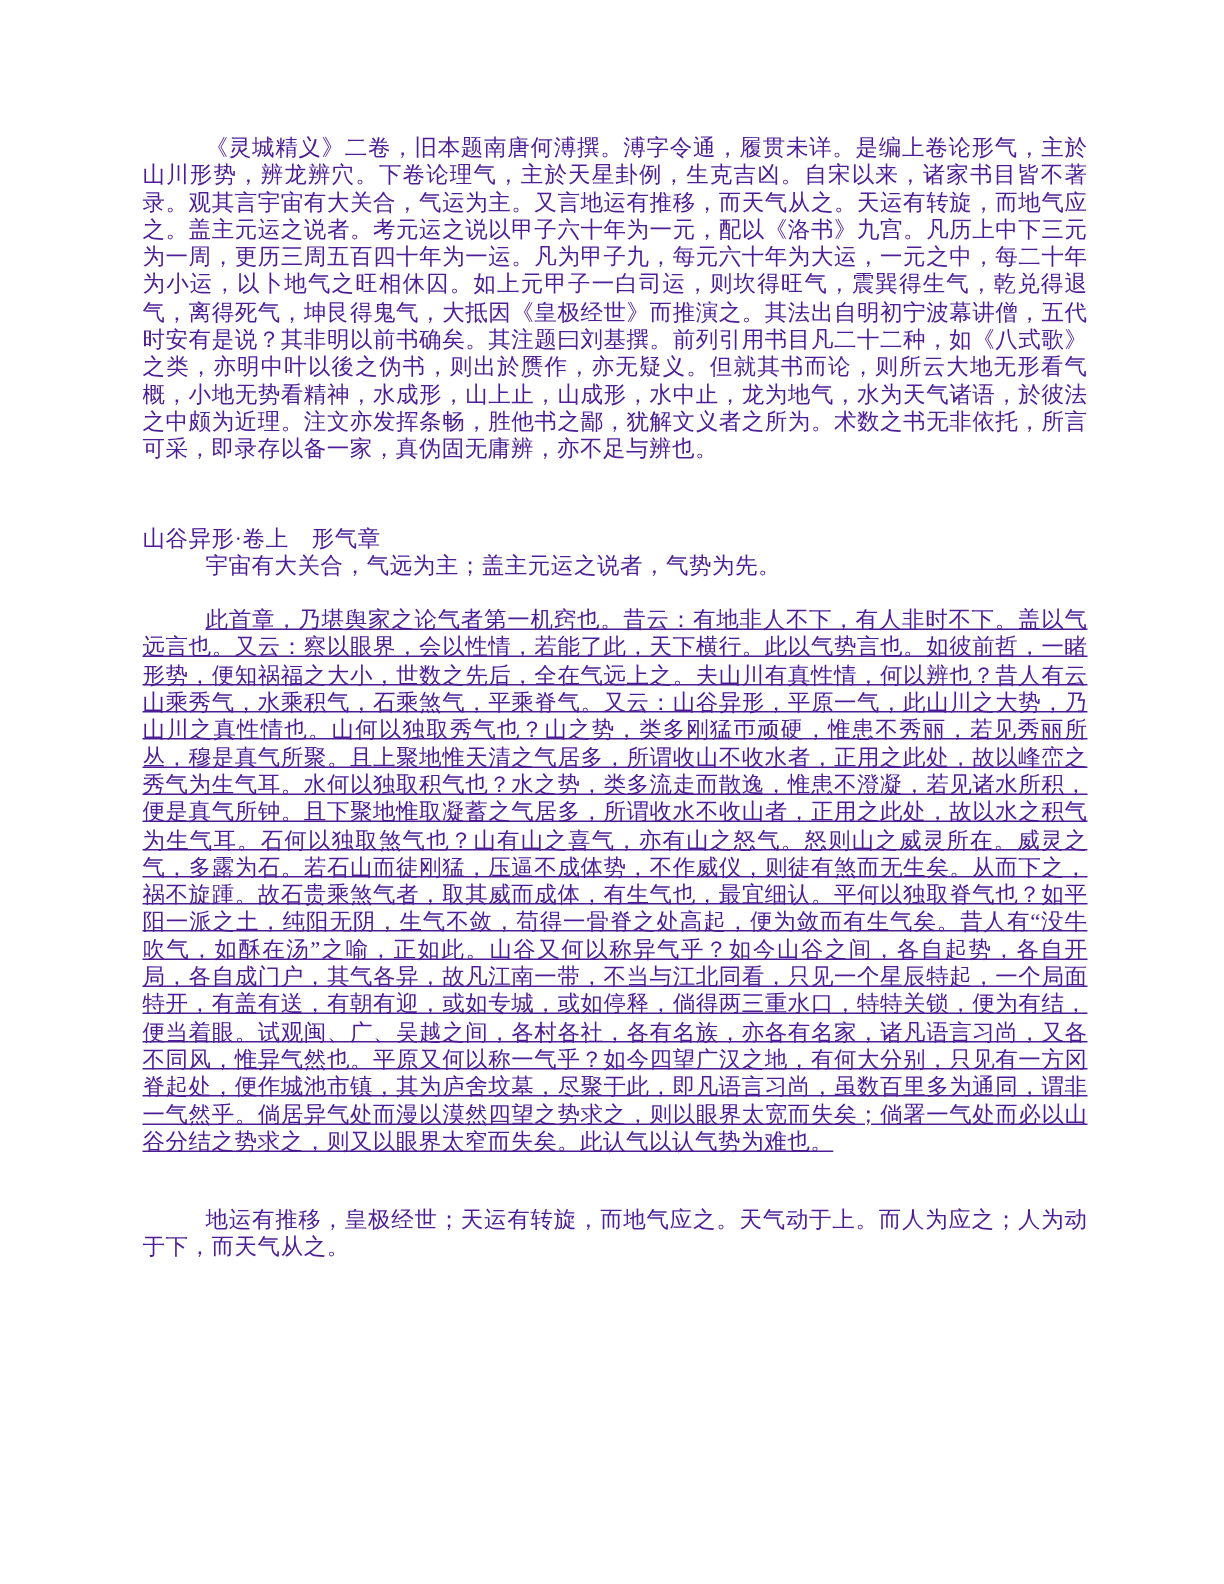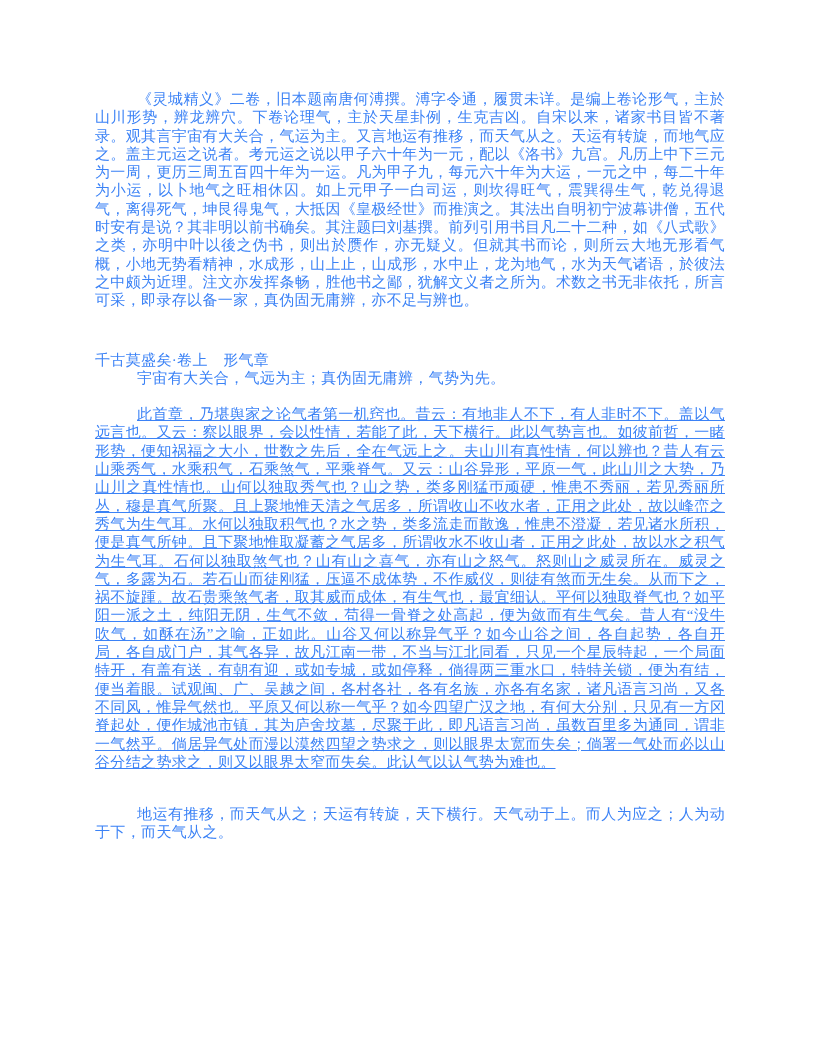--- a/index.html
+++ b/index.html
@@ -14,21 +14,21 @@
   }
   .page {
     box-sizing: border-box;
     width: 816px;
     height: 936px;
     padding: 90px 91px 0 95px;
     font-family: "Liberation Serif", serif;
     font-size: 15px;
     line-height: 18.3px;
     letter-spacing: 0.35px;
-    color: #3b82f6;
+    color: #4c1d95;
     text-align: justify;
   }
   .para {
     margin: 0;
     text-indent: 2.8em;
     word-break: break-all;
     text-justify: inter-ideograph;
   }
   .heading {
     margin: 41px 0 0 0;
@@ -41,22 +41,22 @@
   .gap-md { margin-top: 20px; }
   .gap-lg { margin-top: 34px; }
 </style>
 </head>
 <body>
 
 <div class="page">
 
   <p class="para">《灵城精义》二卷，旧本题南唐何溥撰。溥字令通，履贯未详。是编上卷论形气，主於山川形势，辨龙辨穴。下卷论理气，主於天星卦例，生克吉凶。自宋以来，诸家书目皆不著录。观其言宇宙有大关合，气运为主。又言地运有推移，而天气从之。天运有转旋，而地气应之。盖主元运之说者。考元运之说以甲子六十年为一元，配以《洛书》九宫。凡历上中下三元为一周，更历三周五百四十年为一运。凡为甲子九，每元六十年为大运，一元之中，每二十年为小运，以卜地气之旺相休囚。如上元甲子一白司运，则坎得旺气，震巽得生气，乾兑得退气，离得死气，坤艮得鬼气，大抵因《皇极经世》而推演之。其法出自明初宁波幕讲僧，五代时安有是说？其非明以前书确矣。其注题曰刘基撰。前列引用书目凡二十二种，如《八式歌》之类，亦明中叶以後之伪书，则出於赝作，亦无疑义。但就其书而论，则所云大地无形看气概，小地无势看精神，水成形，山上止，山成形，水中止，龙为地气，水为天气诸语，於彼法之中颇为近理。注文亦发挥条畅，胜他书之鄙，犹解文义者之所为。术数之书无非依托，所言可采，即录存以备一家，真伪固无庸辨，亦不足与辨也。</p>
 
-  <h2 class="heading">千古莫盛矣·卷上　形气章</h2>
+  <h2 class="heading">山谷异形·卷上　形气章</h2>
 
-  <p class="para">宇宙有大关合，气远为主；真伪固无庸辨，气势为先。</p>
+  <p class="para">宇宙有大关合，气远为主；盖主元运之说者，气势为先。</p>
 
   <p class="para gap-sm">此首章，乃堪舆家之论气者第一机窍也。昔云：有地非人不下，有人非时不下。盖以气远言也。又云：察以眼界，会以性情，若能了此，天下横行。此以气势言也。如彼前哲，一睹形势，便知祸福之大小，世数之先后，全在气远上之。夫山川有真性情，何以辨也？昔人有云山乘秀气，水乘积气，石乘煞气，平乘脊气。又云：山谷异形，平原一气，此山川之大势，乃山川之真性情也。山何以独取秀气也？山之势，类多刚猛帀顽硬，惟患不秀丽，若见秀丽所丛，穆是真气所聚。且上聚地惟天清之气居多，所谓收山不收水者，正用之此处，故以峰峦之秀气为生气耳。水何以独取积气也？水之势，类多流走而散逸，惟患不澄凝，若见诸水所积，便是真气所钟。且下聚地惟取凝蓄之气居多，所谓收水不收山者，正用之此处，故以水之积气为生气耳。石何以独取煞气也？山有山之喜气，亦有山之怒气。怒则山之威灵所在。威灵之气，多露为石。若石山而徒刚猛，压逼不成体势，不作威仪，则徒有煞而无生矣。从而下之，祸不旋踵。故石贵乘煞气者，取其威而成体，有生气也，最宜细认。平何以独取脊气也？如平阳一派之土，纯阳无阴，生气不敛，苟得一骨脊之处高起，便为敛而有生气矣。昔人有“没牛吹气，如酥在汤”之喻，正如此。山谷又何以称异气乎？如今山谷之间，各自起势，各自开局，各自成门户，其气各异，故凡江南一带，不当与江北同看，只见一个星辰特起，一个局面特开，有盖有送，有朝有迎，或如专城，或如停释，倘得两三重水口，特特关锁，便为有结，便当着眼。试观闽、广、吴越之间，各村各社，各有名族，亦各有名家，诸凡语言习尚，又各不同风，惟异气然也。平原又何以称一气乎？如今四望广汉之地，有何大分别，只见有一方冈脊起处，便作城池市镇，其为庐舍坟墓，尽聚于此，即凡语言习尚，虽数百里多为通同，谓非一气然乎。倘居异气处而漫以漠然四望之势求之，则以眼界太宽而失矣；倘署一气处而必以山谷分结之势求之，则又以眼界太窄而失矣。此认气以认气势为难也。</p>
 
-  <p class="para gap-lg">地运有推移，而天气从之；天运有转旋，天下横行。天气动于上。而人为应之；人为动于下，而天气从之。</p>
+  <p class="para gap-lg">地运有推移，皇极经世；天运有转旋，而地气应之。天气动于上。而人为应之；人为动于下，而天气从之。</p>
 
 
 </div>
 
 </body></html>

